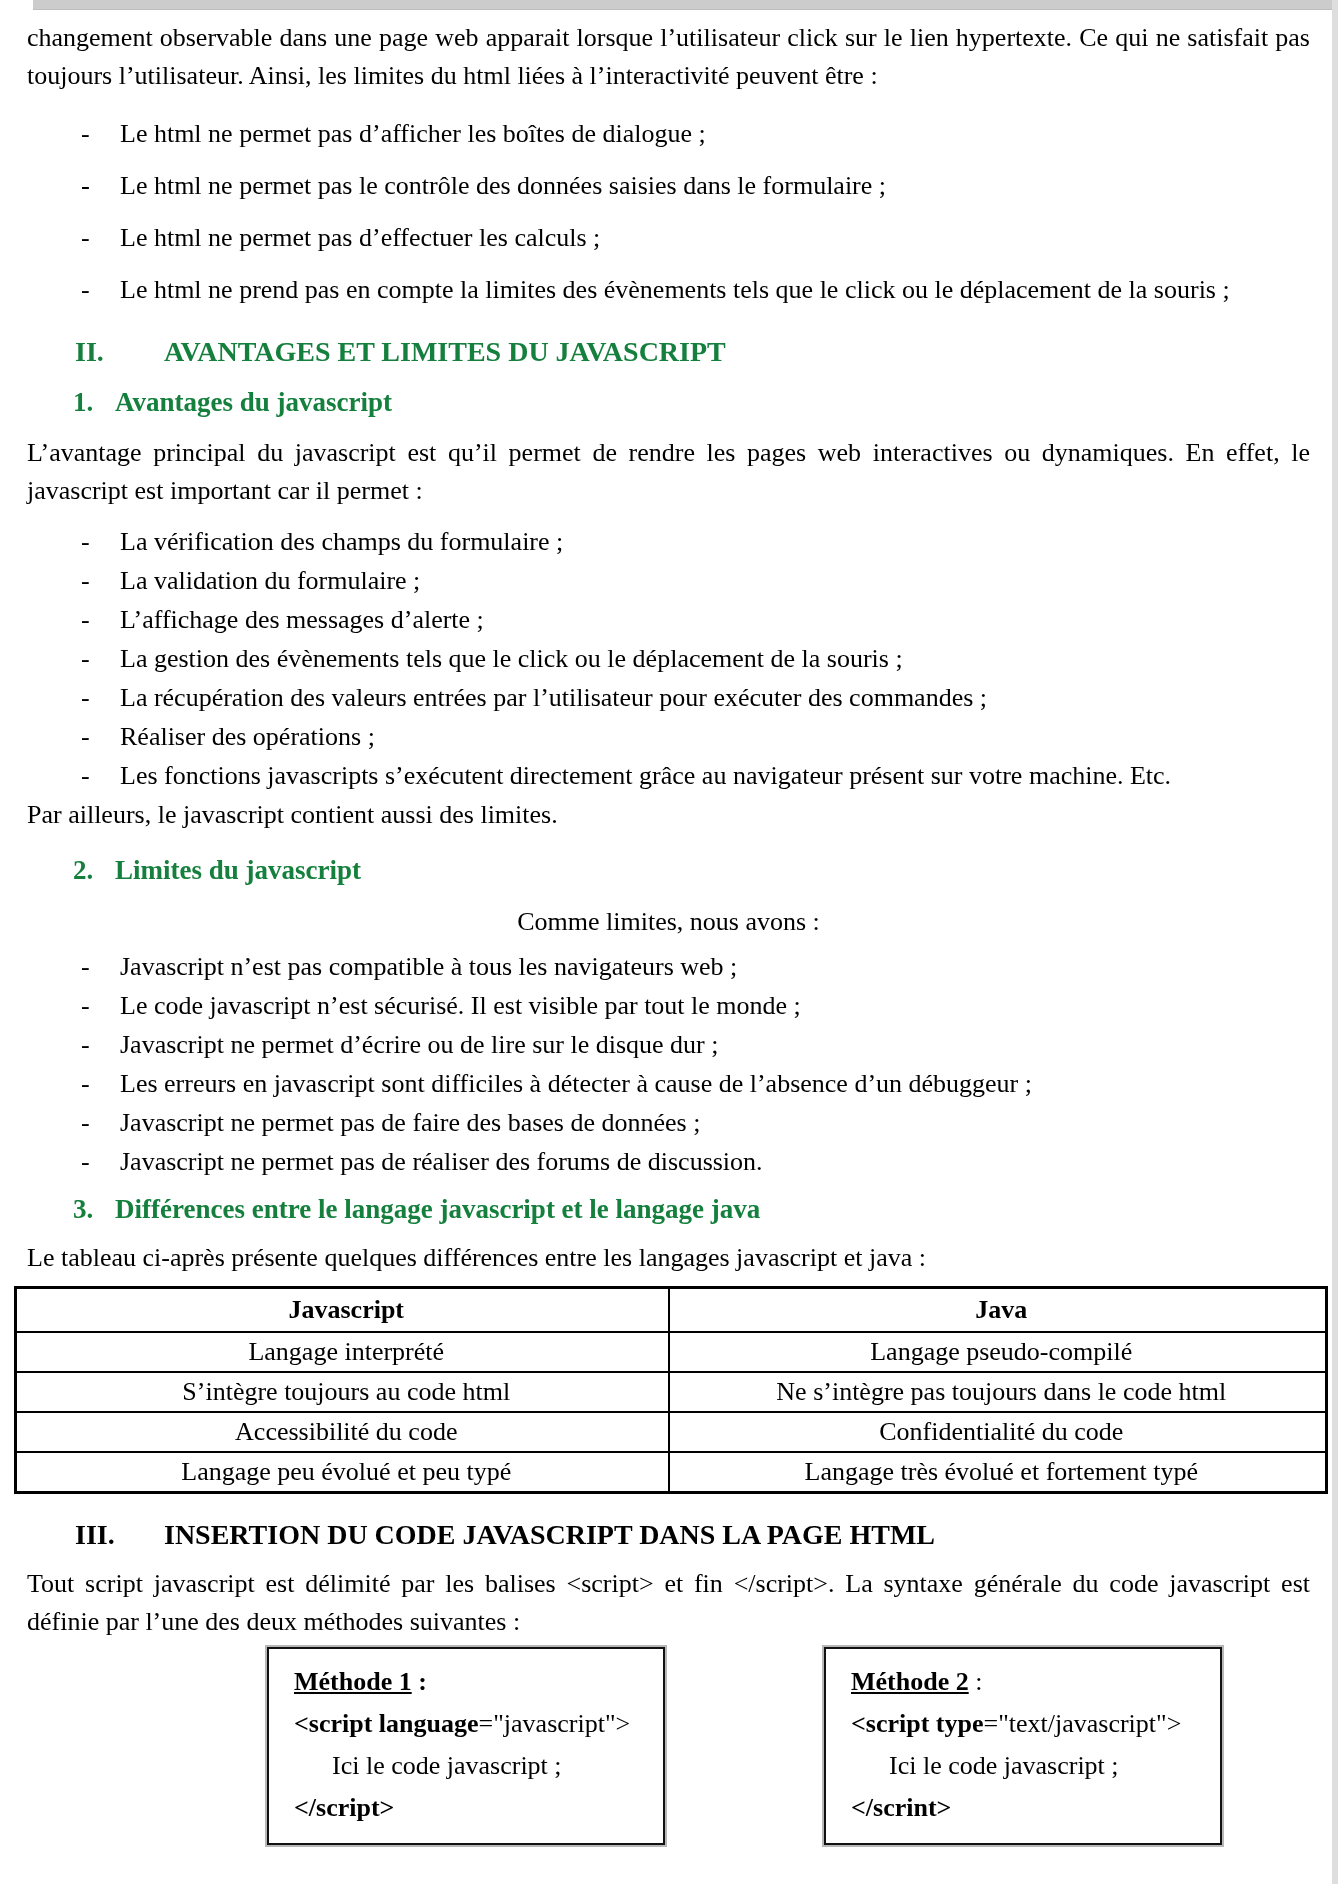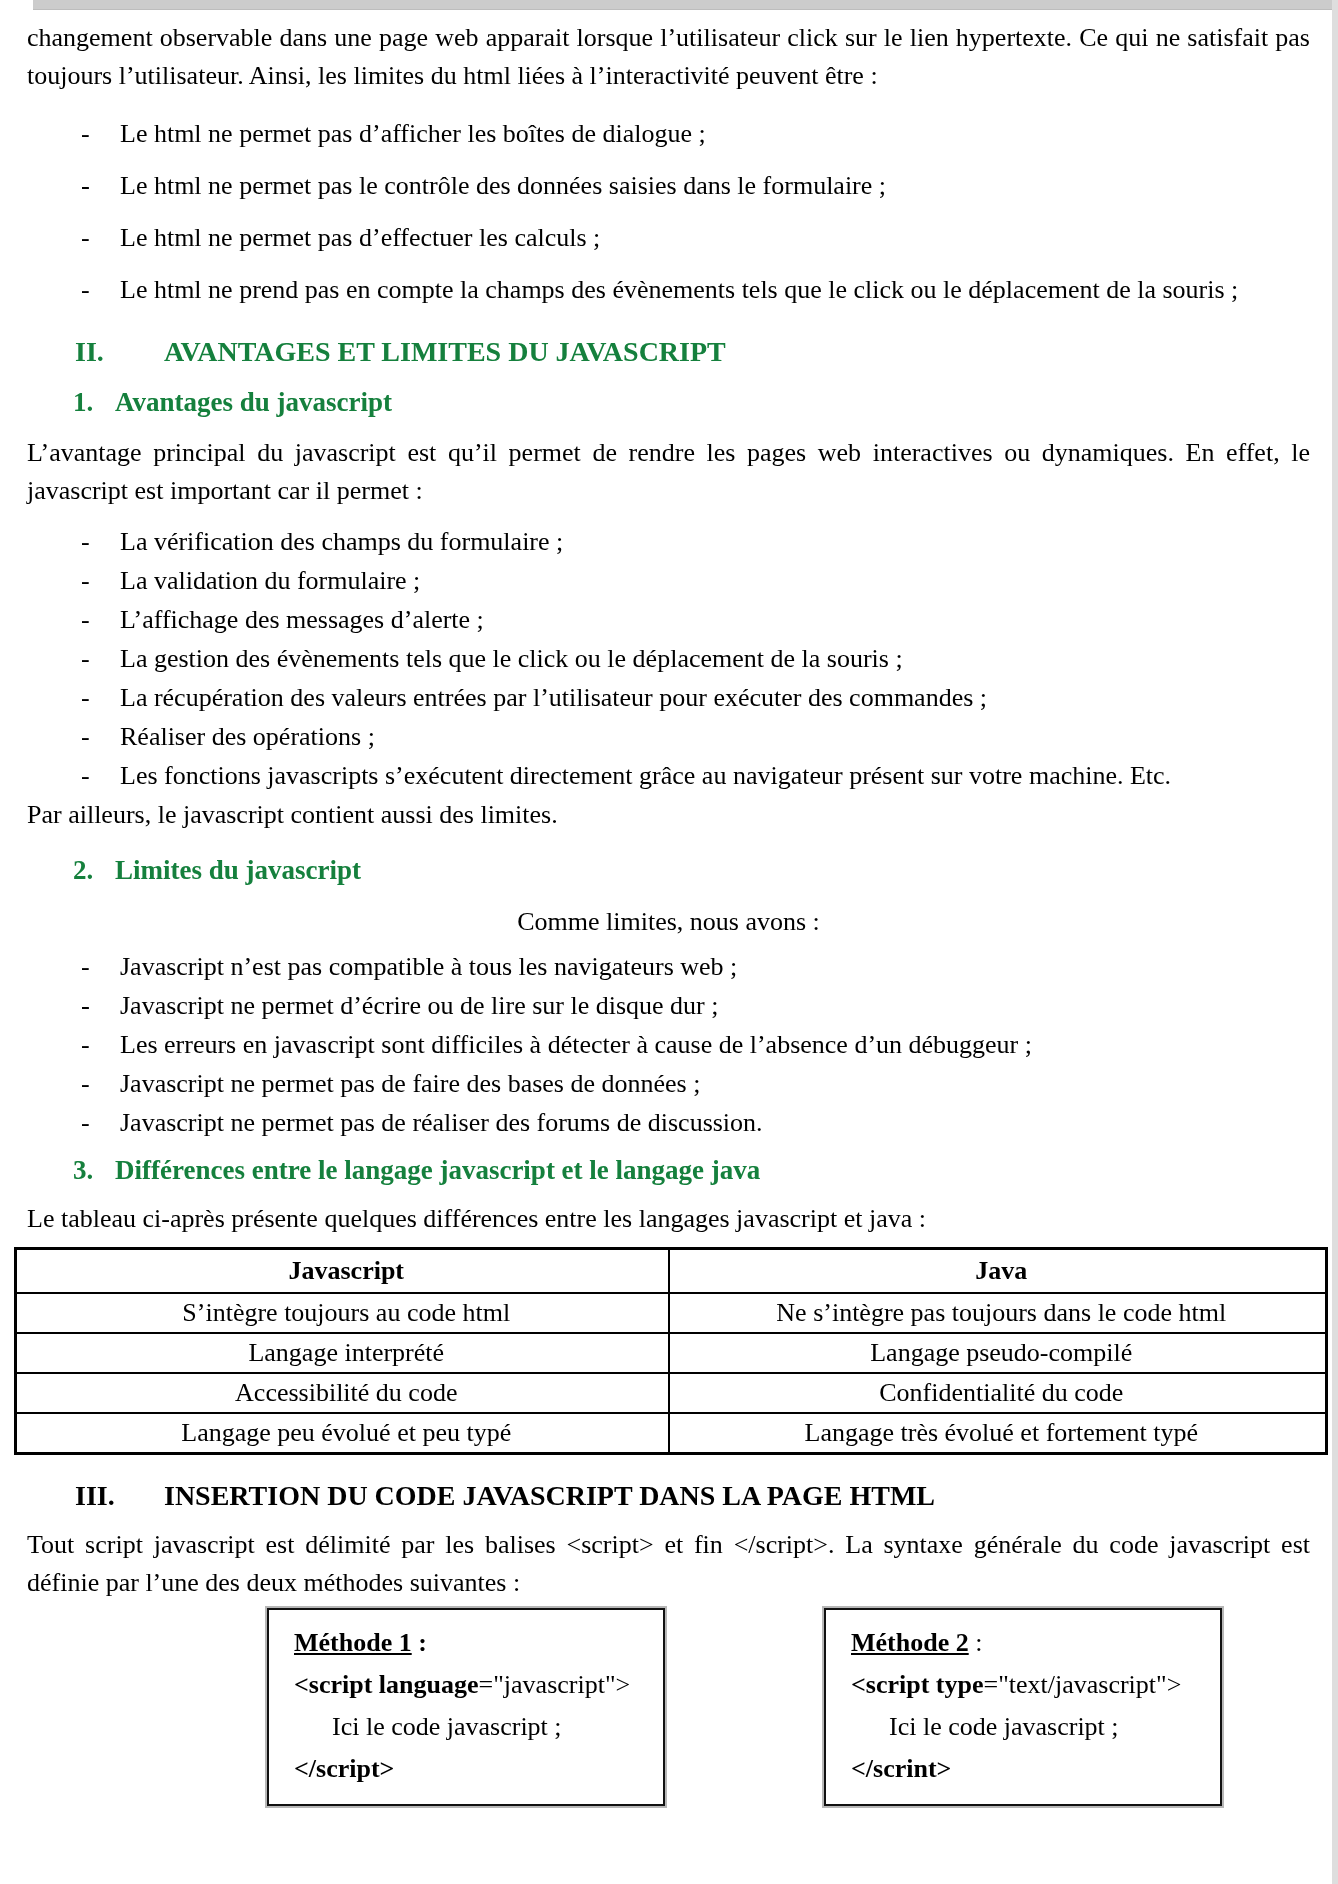--- a/index.html
+++ b/index.html
@@ -103,21 +103,21 @@
 
 <div class="page">
 
   <p class="justify">changement observable dans une page web apparait lorsque l’utilisateur click sur le lien hypertexte. Ce qui ne satisfait pas toujours l’utilisateur. Ainsi, les limites du html liées à l’interactivité peuvent être :</p>
 
   <ul class="list-wide">
     <li><span class="dash">-</span><span>Le html ne permet pas d’afficher les boîtes de dialogue ;</span></li>
     <li><span class="dash">-</span></li>
     <li><span class="dash">-</span><span>Le html ne permet pas le contrôle des données saisies dans le formulaire ;</span></li>
     <li><span class="dash">-</span><span>Le html ne permet pas d’effectuer les calculs ;</span></li>
-    <li class="justify"><span class="dash">-</span><span>Le html ne prend pas en compte la champs des évènements tels que le click ou le déplacement de la souris ;</span></li>
+    <li class="justify"><span class="dash">-</span><span>Le html ne prend pas en compte la limites des évènements tels que le click ou le déplacement de la souris ;</span></li>
   </ul>
 
   <h2 class="blue h2-II"><span class="hnum">II.</span><span>AVANTAGES ET LIMITES DU JAVASCRIPT</span></h2>
 
   <h3 class="blue h3-1"><span class="hnum">1.</span><span>Avantages du javascript</span></h3>
 
   <p class="justify p-adv">L’avantage principal du javascript est qu’il permet de rendre les pages web interactives ou dynamiques. En effet, le javascript est important car il permet :</p>
 
   <ul class="list-tight list-adv">
     <li><span class="dash">-</span><span>La vérification des champs du formulaire ;</span></li>
@@ -130,21 +130,21 @@
   </ul>
 
   <p class="p-outro">Par ailleurs, le javascript contient aussi des limites.</p>
 
   <h3 class="blue h3-2"><span class="hnum">2.</span><span>Limites du javascript</span></h3>
 
   <p class="p-limits">Comme limites, nous avons :</p>
 
   <ul class="list-tight list-limits">
     <li><span class="dash">-</span><span>Javascript n’est pas compatible à tous les navigateurs web ;</span></li>
-    <li><span class="dash">-</span></li>
+    <li><span class="dash">-</span><span>Le code javascript n’est sécurisé. Il est visible par tout le monde ;</span></li>
     <li><span class="dash">-</span><span>Javascript ne permet d’écrire ou de lire sur le disque dur ;</span></li>
     <li><span class="dash">-</span><span>Les erreurs en javascript sont difficiles à détecter à cause de l’absence d’un débuggeur ;</span></li>
     <li><span class="dash">-</span><span>Javascript ne permet pas de faire des bases de données ;</span></li>
     <li><span class="dash">-</span><span>Javascript ne permet pas de réaliser des forums de discussion.</span></li>
   </ul>
 
   <h3 class="blue h3-3"><span class="hnum">3.</span><span>Différences entre le langage javascript et le langage java</span></h3>
 
   <p class="p-table">Le tableau ci-après présente quelques différences entre les langages javascript et java :</p>
 
@@ -152,26 +152,26 @@
     <colgroup>
         <col class="c1">
         <col class="c2">
       </colgroup>
     <tbody>
         <tr>
       <th>Javascript</th>
       <th>Java</th>
     </tr>
     <tr>
+      <td>Langage interprété</td>
+      <td>Langage pseudo-compilé</td>
+    </tr>
+    <tr>
       <td>S’intègre toujours au code html</td>
       <td>Ne s’intègre pas toujours dans le code html</td>
-    </tr>
-    <tr>
-      <td>Langage interprété</td>
-      <td>Langage pseudo-compilé</td>
     </tr>
     <tr>
       <td>Accessibilité du code</td>
       <td>Confidentialité du code</td>
     </tr>
     <tr>
       <td>Langage peu évolué et peu typé</td>
       <td>Langage très évolué et fortement typé</td>
     </tr>
   </tbody>

